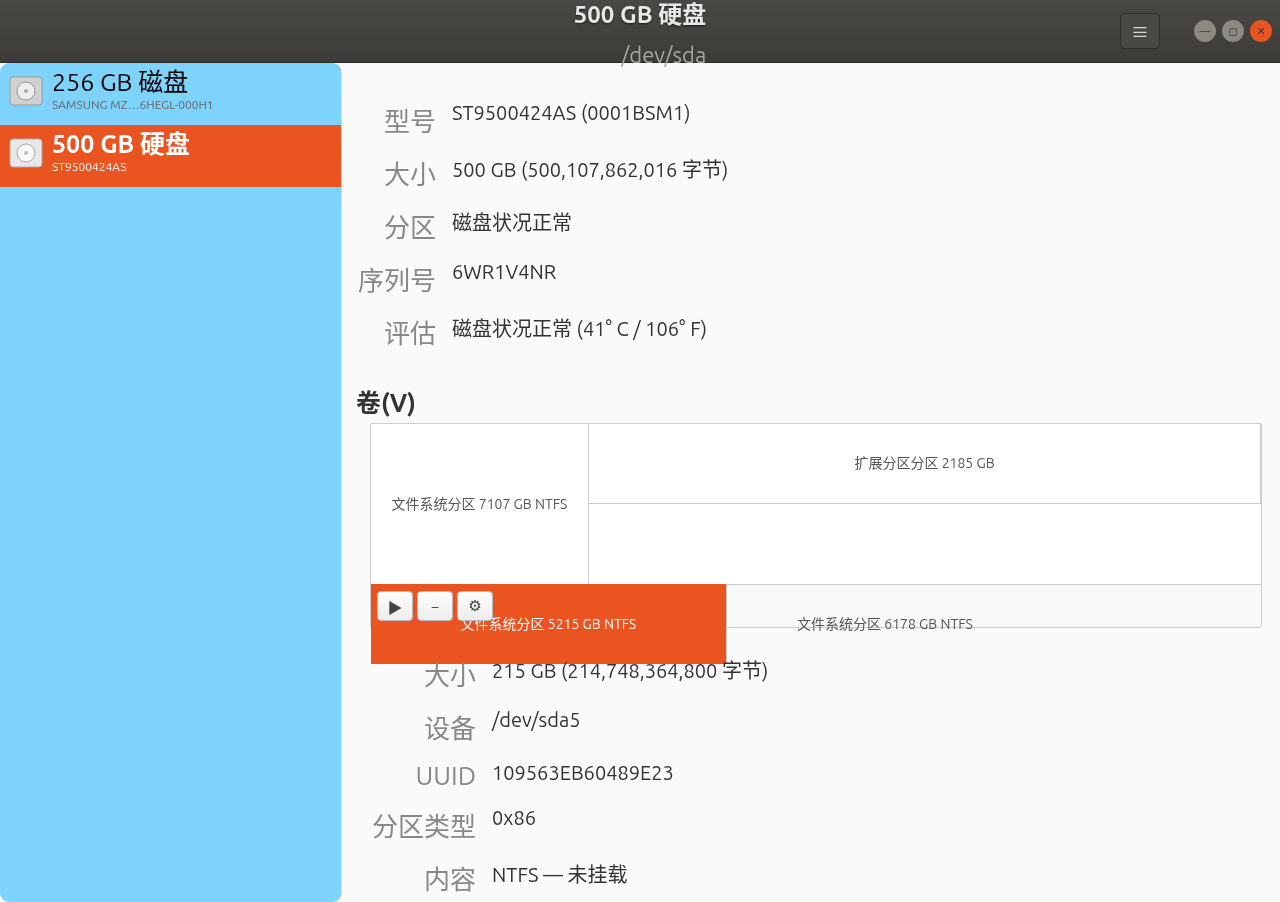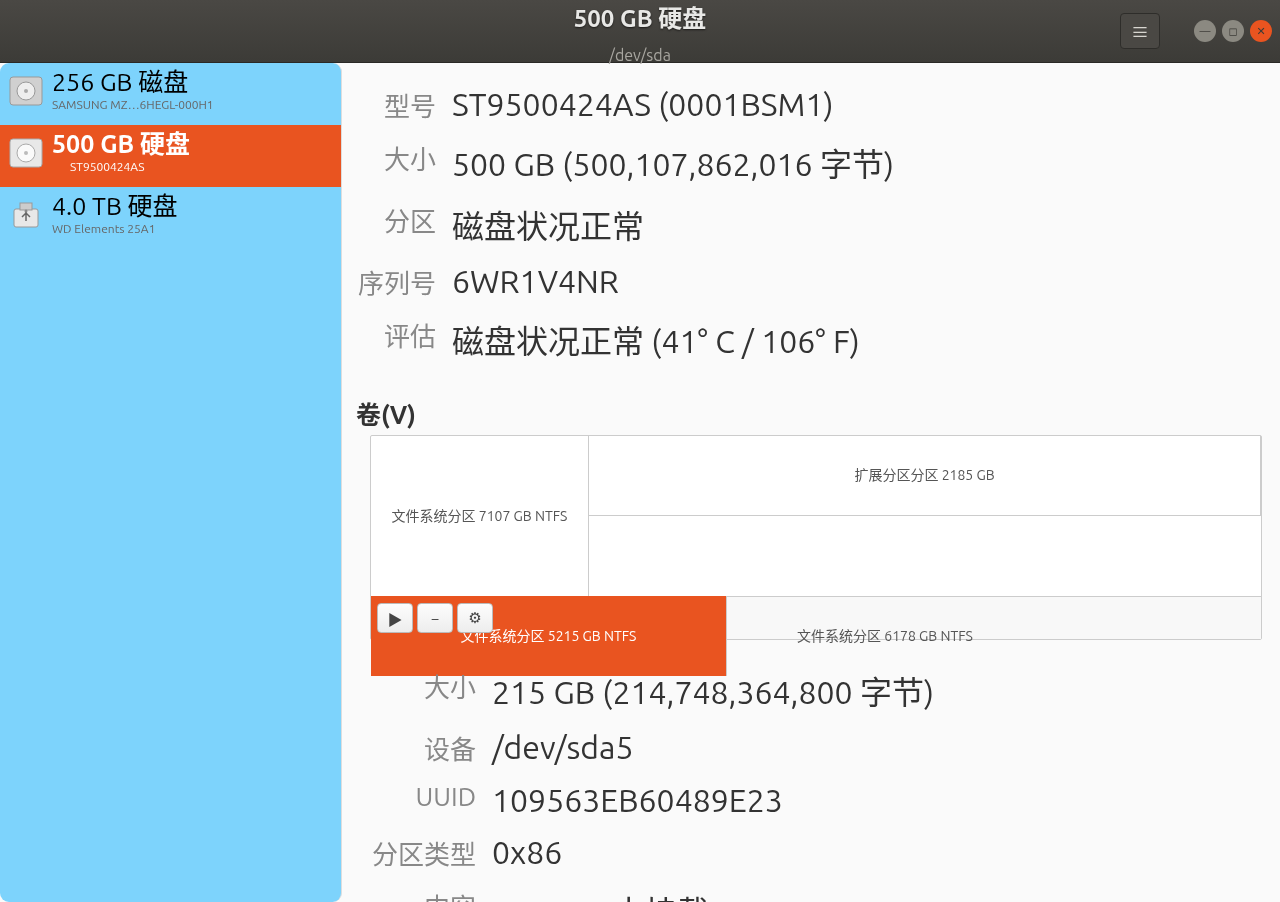--- a/index.html
+++ b/index.html
@@ -25,23 +25,24 @@
   transform: translateX(-50%);
   text-align: center;
 }
 .titlebar-title {
   font-size: 24px;
   font-weight: bold;
   color: #e8e8e6;
   text-shadow: 0 1px 2px rgba(0,0,0,0.6);
 }
 .titlebar-subtitle {
-  font-size: 16px;
+  font-size: 22px;
   color: #a8a6a0;
   margin-top: 12px;
+  text-align: right;
 }
 .titlebar-right {
   position: absolute;
   right: 8px;
   display: flex;
   align-items: center;
   gap: 6px;
 }
 .hamburger-btn {
   width: 40px;
@@ -91,37 +92,37 @@
   width: 40px;
   height: 40px;
   flex-shrink: 0;
   margin-right: 6px;
   margin-top: 4px;
 }
 .disk-info { flex: 1; overflow: hidden; white-space: nowrap; }
 .disk-title { font-size: 25px; line-height: 1.25; }
 .disk-sub { font-size: 12px; color: #666; line-height: 1.15; }
 .disk-item.selected .disk-title { font-weight: bold; color: #fff; }
-.disk-item.selected .disk-sub { color: #fff; margin-left: 18px; }
+.disk-item.selected .disk-sub { color: #fff; }
 .main {
   flex: 1;
   background: #fafafa;
-  padding: 14px 18px 0 8px;
+  padding: 29px 18px 0 8px;
   overflow: auto;
 }
 .info-table { width: 100%; }
 .info-table td { padding: 7px 4px; vertical-align: top; }
 .info-label {
   text-align: right;
   color: #888;
   font-size: 26px;
   width: 88px;
   white-space: nowrap;
 }
-.info-value { font-size: 32px; color: #333; padding-left: 10px !important; }
+.info-value { font-size: 20px; color: #333; padding-left: 10px !important; }
 .volumes-heading { font-size: 25px; font-weight: bold; color: #333; margin: 24px 0 4px 6px; }
 .volumes-box {
   margin-left: 20px;
   border: 1px solid #ccc;
   border-radius: 2px;
   background: #fff;
 }
 .parts { display: flex; flex-wrap: wrap; height: 160px; font-size: 14px; }
 .part {
   border-right: 1px solid #ccc;
@@ -199,34 +200,20 @@
       <div class="disk-icon">
         <svg viewBox="0 0 40 40">
             <rect x="4" y="6" width="32" height="28" rx="3" fill="#e8e8e8" stroke="#aaa"></rect>
             <circle cx="20" cy="20" r="9" fill="#fafafa" stroke="#aaa"></circle>
             <circle cx="20" cy="20" r="2" fill="#bbb"></circle>
           </svg>
       </div>
       <div class="disk-info">
         <div class="disk-title">500 GB 硬盘</div>
         <div class="disk-sub">ST9500424AS</div>
-      </div>
-    </div>
-    <div class="disk-item">
-      <div class="disk-icon">
-        <svg viewBox="0 0 40 40">
-            <rect x="8" y="14" width="24" height="18" rx="2" fill="#e8e8e8" stroke="#999"></rect>
-            <rect x="14" y="8" width="12" height="7" fill="#ccc" stroke="#999"></rect>
-            <circle cx="20" cy="16" r="1.5" fill="#888"></circle>
-            <path d="M20 17 L20 26 M16 22 L20 18 L24 22" stroke="#666" stroke-width="1.5" fill="none"></path>
-          </svg>
-      </div>
-      <div class="disk-info">
-        <div class="disk-title">4.0 TB 硬盘</div>
-        <div class="disk-sub">WD Elements 25A1</div>
       </div>
     </div>
   </div>
 
   <div class="main">
     <table class="info-table">
       <tbody>
           <tr>
         <td class="info-label">型号</td>
         <td class="info-value">ST9500424AS (0001BSM1)</td>

